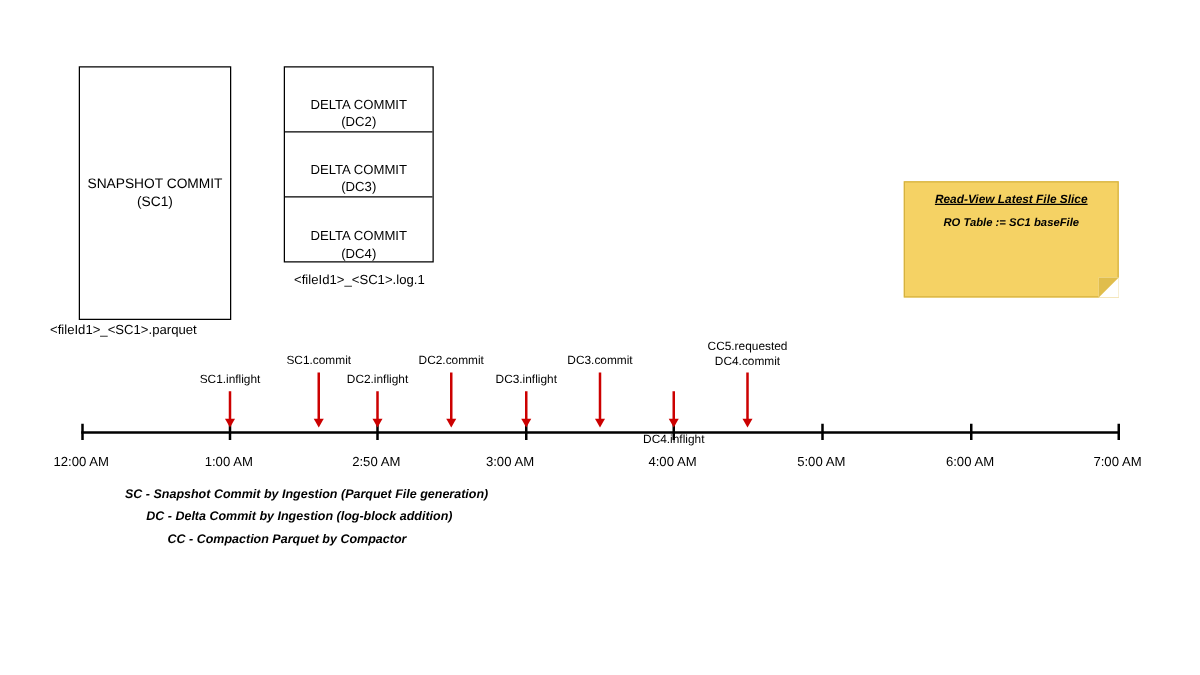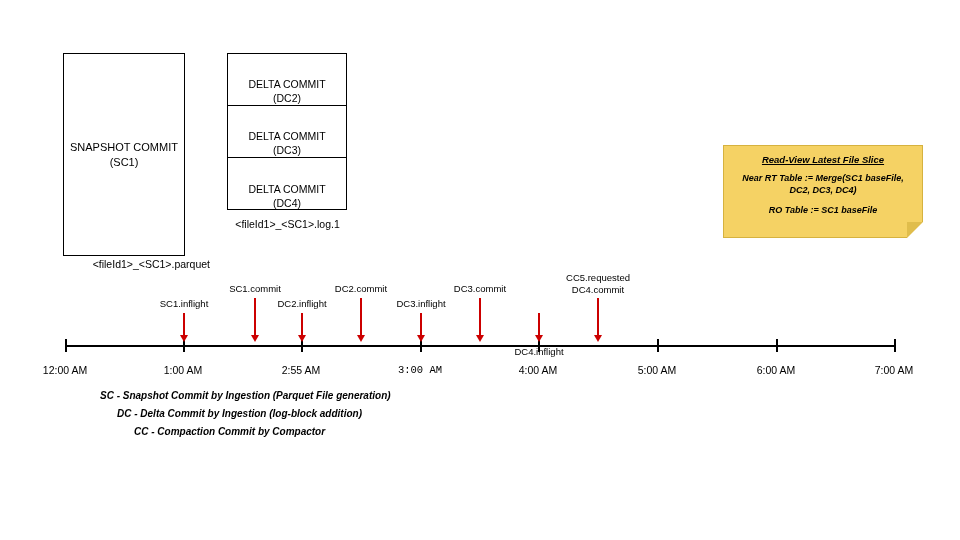--- a/index.html
+++ b/index.html
@@ -40,21 +40,21 @@
     font-size: 11px;
     color: #000;
     line-height: 15px;
     padding: 0 6px;
   }
   #parquet-caption {
     position: absolute;
     left: 40px;
     top: 258px;
     width: 170px;
-    text-align: right;
+    text-align: left;
     font-size: 10.5px;
     color: #000;
   }
 
   
   #log-box {
     left: 227px;
     top: 53px;
     width: 120px;
     height: 157px;
@@ -83,21 +83,21 @@
     text-align: center;
     font-size: 10.5px;
     color: #000;
   }
 
   
   #note {
     position: absolute;
     left: 723px;
     top: 145px;
-    width: 200px;
+    width: 172px;
     height: 93px;
     background: #f5d264;
     border: 1px solid #d6b23f;
     box-sizing: border-box;
     padding: 8px 8px 0 8px;
     text-align: center;
   }
   #note::after {
     content: "";
     position: absolute;
@@ -215,34 +215,33 @@
     </div>
     <div class="log-cell">
       <div>DELTA COMMIT</div>
       <div>(DC4)</div>
     </div>
   </div>
   <div id="log-caption">&lt;fileId1&gt;_&lt;SC1&gt;.log.1</div>
 
   <div id="note">
     <div class="note-title">Read-View Latest File Slice</div>
-    <div class="note-line">Near RT Table := Merge(SC1 baseFile, DC2, DC3, DC4)</div>
     <div class="note-line">RO Table := SC1 baseFile</div>
   </div>
 
   <div id="timeline-axis"></div>
   <div id="ticks">
       <div class="tick" style="left: 65px;"></div>
       <div class="tick-label" style="left: 65px;">12:00 AM</div>
       <div class="tick" style="left: 183px;"></div>
       <div class="tick-label" style="left: 183px;">1:00 AM</div>
       <div class="tick" style="left: 301px;"></div>
-      <div class="tick-label" style="left: 301px;">2:55 AM</div>
+      <div class="tick-label" style="left: 301px;">2:50 AM</div>
       <div class="tick" style="left: 420px;"></div>
-      <div class="tick-label" style="left: 420px; font-family: Liberation Mono, monospace;">3:00 AM</div>
+      <div class="tick-label" style="left: 408px;">3:00 AM</div>
       <div class="tick" style="left: 538px;"></div>
       <div class="tick-label" style="left: 538px;">4:00 AM</div>
       <div class="tick" style="left: 657px;"></div>
       <div class="tick-label" style="left: 657px;">5:00 AM</div>
       <div class="tick" style="left: 776px;"></div>
       <div class="tick-label" style="left: 776px;">6:00 AM</div>
       <div class="tick" style="left: 894px;"></div>
       <div class="tick-label" style="left: 894px;">7:00 AM</div>
     </div>
   <div id="markers">
@@ -283,16 +282,16 @@
       </div>
       <div class="marker" style="left: 597px; top: 0px;">
         <div class="marker-label" style="top: 272px;">CC5.requested<br>DC4.commit</div>
         <div class="arrow-line" style="top: 298px; height: 39px;"></div>
         <div class="arrow-head" style="top: 335px;"></div>
       </div>
     </div>
   <div id="legend">
       <div class="legend-line" style="left: 100px; top: 390px;">SC - Snapshot Commit by Ingestion (Parquet File generation)</div>
       <div class="legend-line" style="left: 117px; top: 408px;">DC - Delta Commit by Ingestion (log-block addition)</div>
-      <div class="legend-line" style="left: 134px; top: 426px;">CC - Compaction Commit by Compactor</div>
+      <div class="legend-line" style="left: 134px; top: 426px;">CC - Compaction Parquet by Compactor</div>
     </div>
 
 </div>
 
 </body></html>

